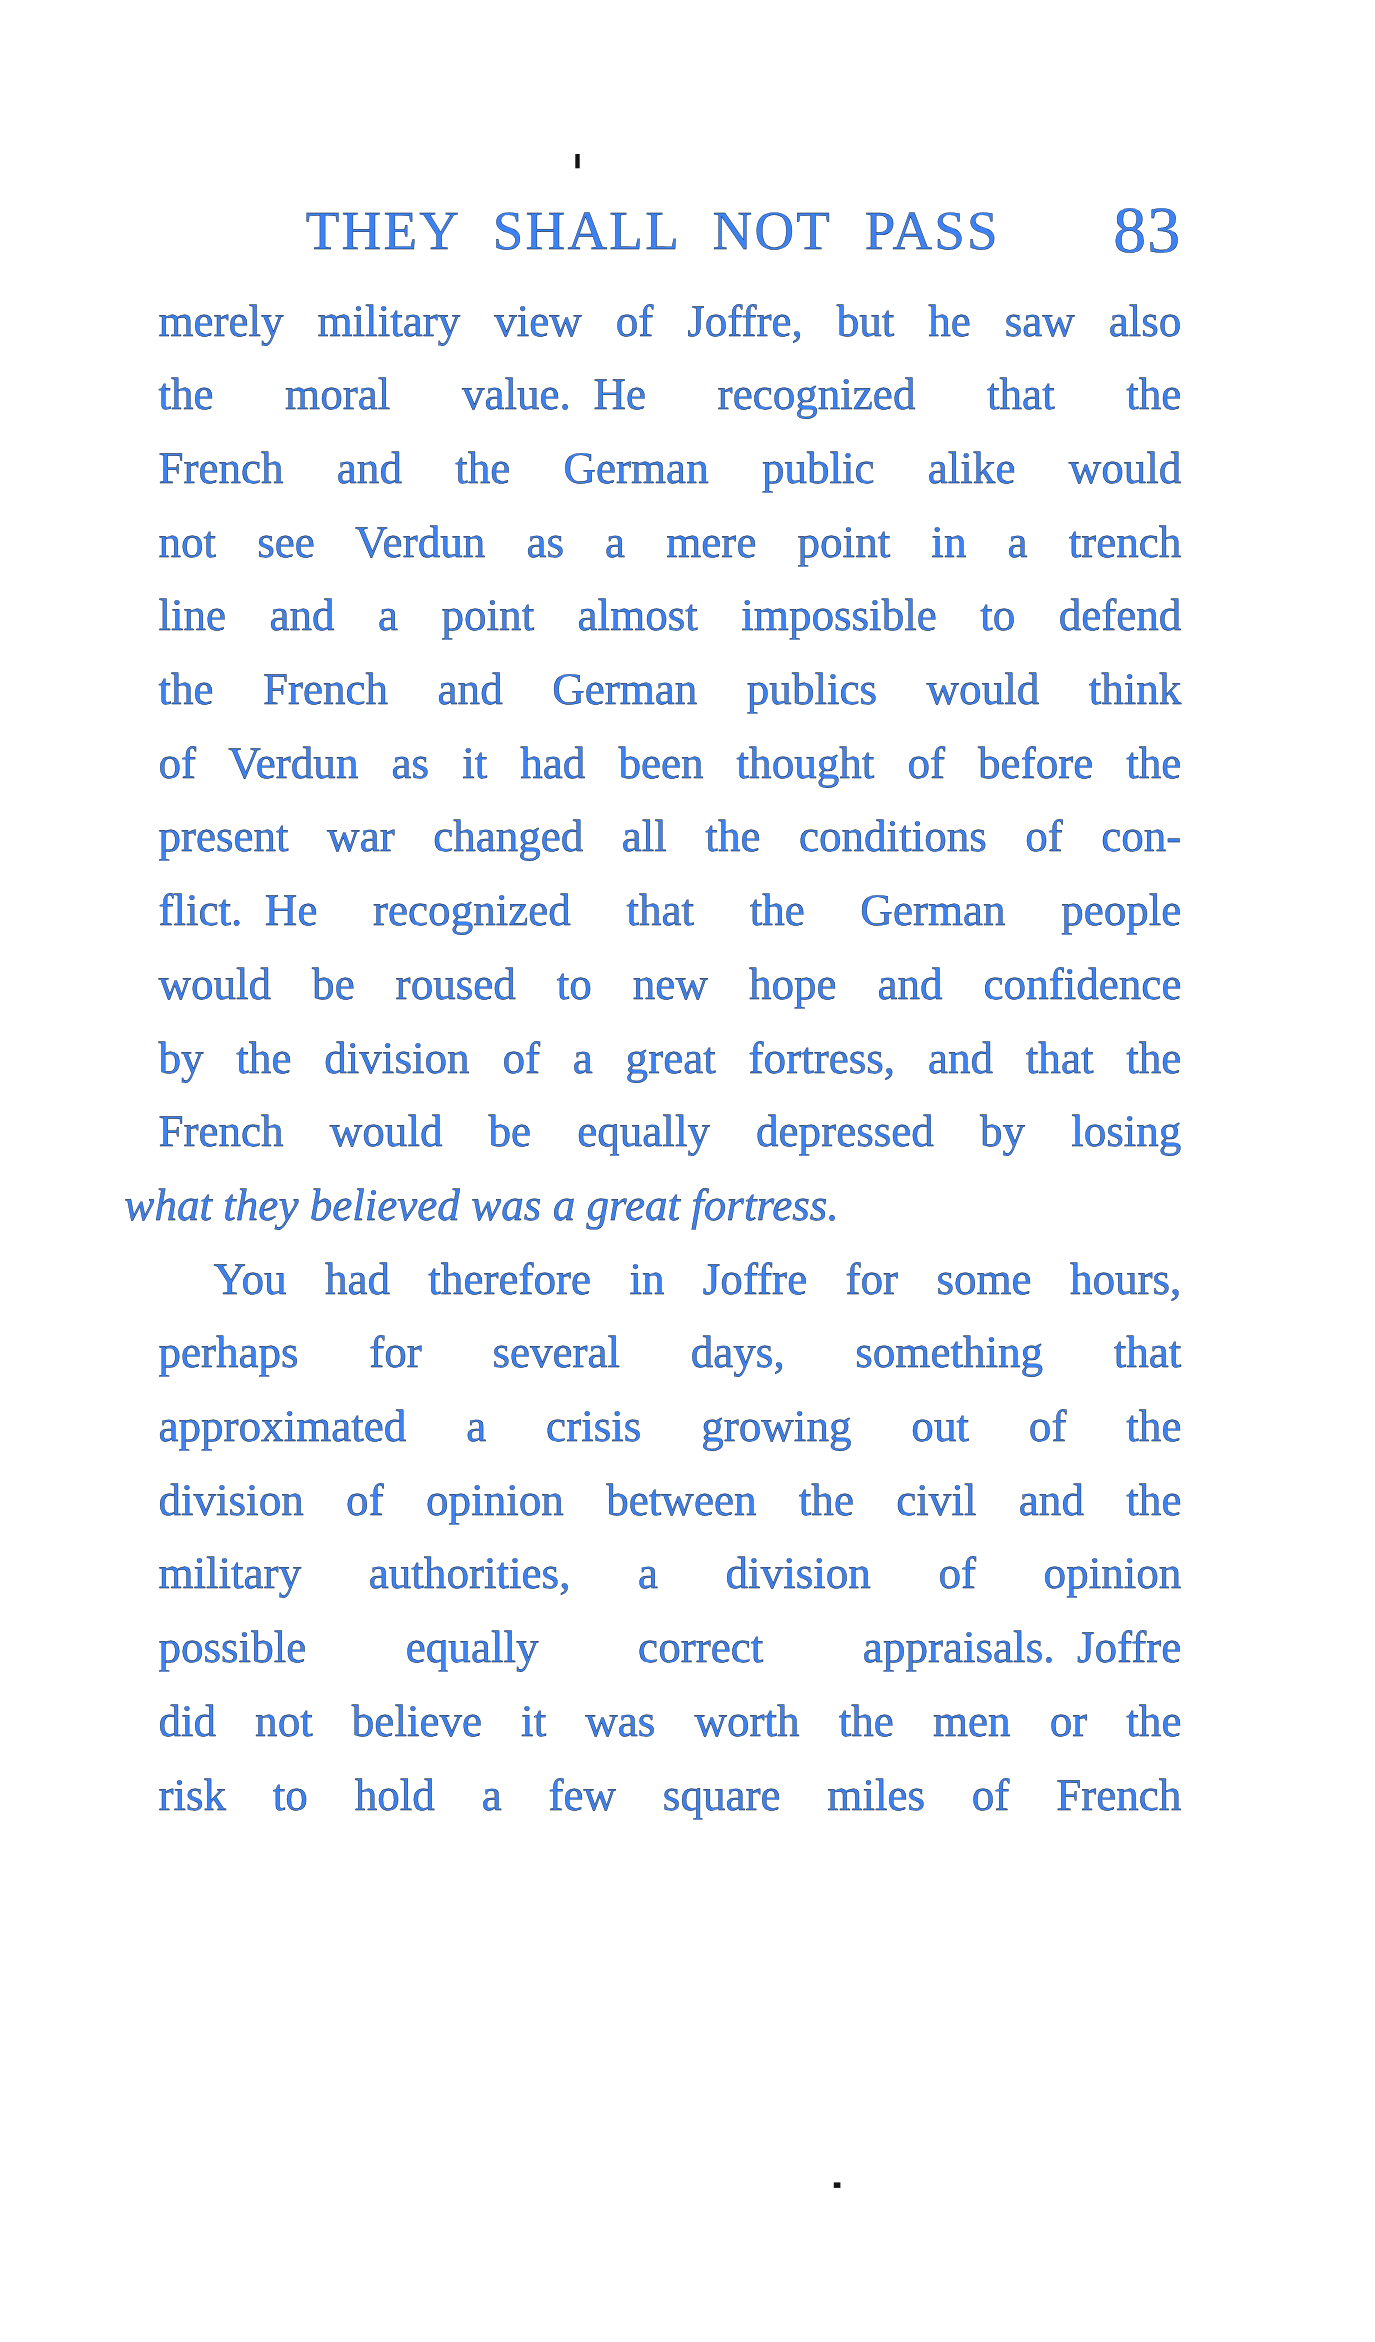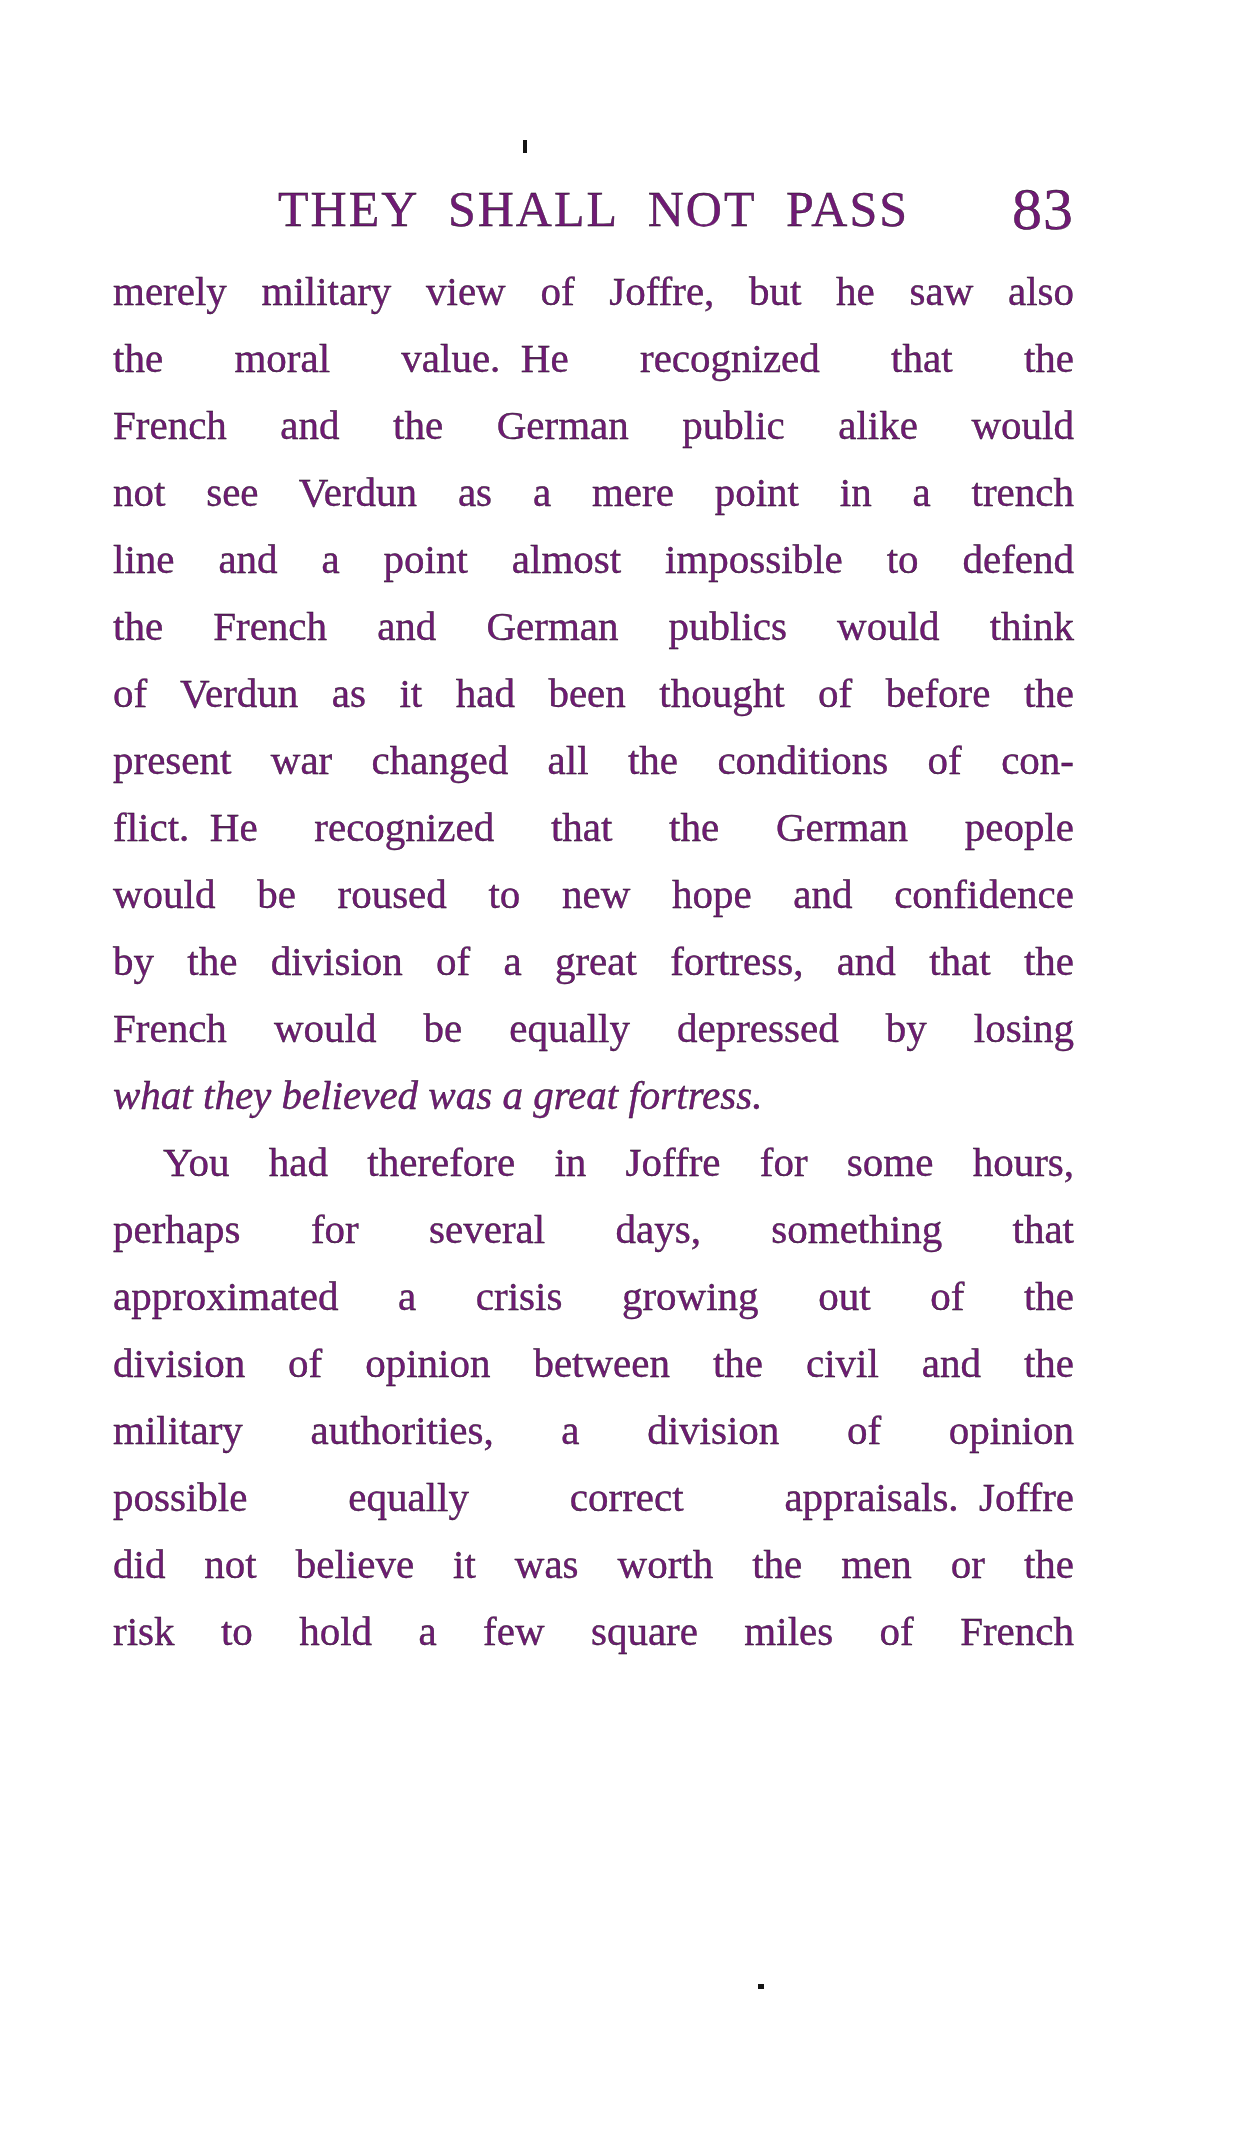--- a/index.html
+++ b/index.html
@@ -9,21 +9,21 @@
     width: 1250px;
     height: 2129px;
     overflow: hidden;
   }
   .page {
     position: absolute;
     left: 0; top: 0;
     width: 1250px;
     height: 2129px;
     background: #ffffff;
-    color: #701a75;
+    color: #3b82f6;
     font-family: "Liberation Serif", "DejaVu Serif", serif;
     -webkit-text-stroke: 0.35px #0e0e0e;
   }
   .header {
     position: absolute;
     left: 113px;
     top: 178px;
     width: 961px;
     height: 62px;
   }
@@ -55,20 +55,21 @@
   .line {
     height: 67px;
     line-height: 67px;
     font-size: 41px;
     white-space: normal;
     overflow: visible;
   }
   .line.justify {
     text-align: justify;
     text-align-last: justify;
+    margin-left: 31px;
   }
   .line.plain {
     text-align: left;
     text-align-last: left;
     font-style: italic;
   }
   .line.indent {
     text-indent: 50px;
   }
   .speck {

